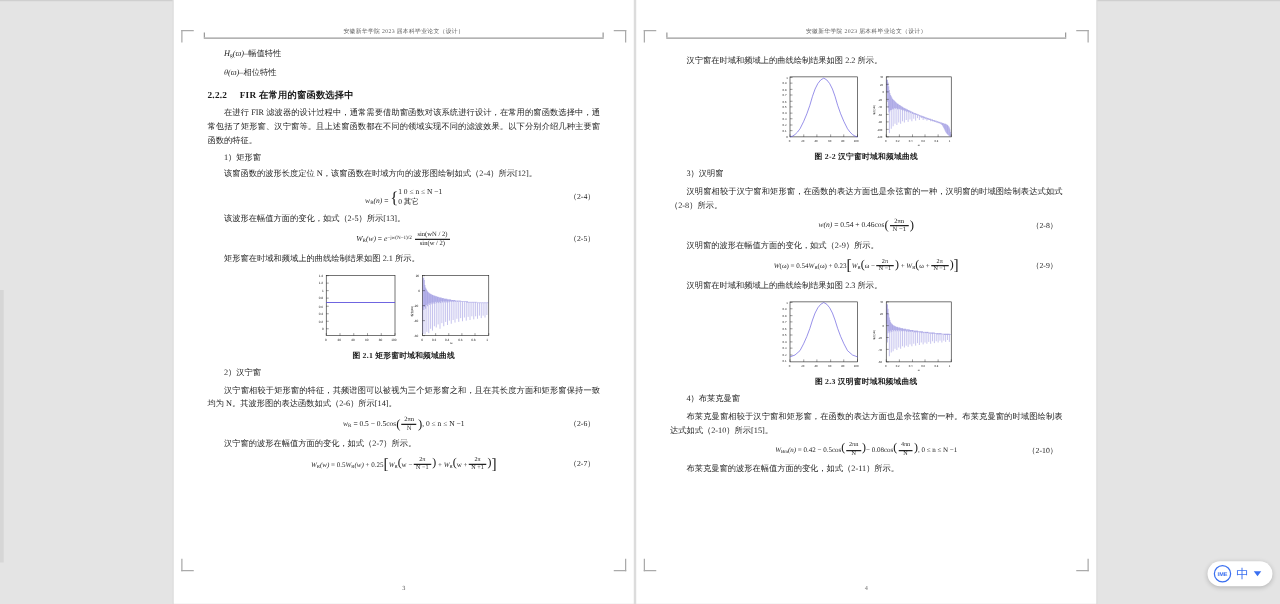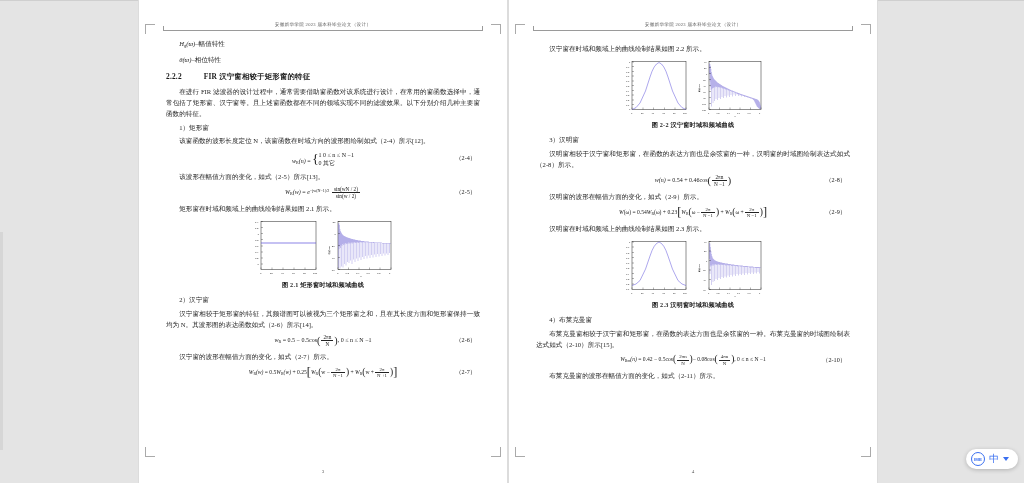--- a/index.html
+++ b/index.html
@@ -31,21 +31,21 @@
   }
   .hdr-rule:before{left:0;}
   .hdr-rule:after{right:0;}
   .body{padding:7px 7px 0 7px;}
   p{margin:0 0 2.4px 0;font-size:6.6px;line-height:11.2px;text-align:justify;color:#1f1f1f;}
   .ind{text-indent:13.2px;}
   h3{
     font-size:7.4px;margin:7px 0 4px 0;font-weight:bold;
     letter-spacing:.2px;
   }
-  h3 .num{margin-right:22px;text-align:center;}
+  h3 .num{margin-right:10px;text-align:center;}
   .eqline{
     display:flex;align-items:center;justify-content:center;
     margin:4px 0 4px 0;position:relative;font-size:6px;
   }
   .eq{flex:0 0 auto;}
   .eqno{position:absolute;right:4px;font-size:6.2px;}
   .mathi{font-style:italic;font-family:"Liberation Serif",serif;}
   sub{font-size:.68em;vertical-align:-.22em;}
   sup{font-size:.68em;vertical-align:.45em;}
   .frac{display:inline-block;vertical-align:middle;text-align:center;font-size:.88em;margin:0 1px;}
@@ -104,21 +104,21 @@
         <div class="body">
 
           <p style="text-indent:13.2px;">
             <span class="mathi">H</span><sub>g</sub><span class="mathi">(ϖ)</span><span>–幅值特性</span>
           </p>
           <p style="text-indent:13.2px;">
             <span class="mathi">θ(ϖ)</span><span>–相位特性</span>
           </p>
 
           <h3>
-            <span class="num">2.2.2</span><span>FIR 汉宁窗相较于矩形窗的特征</span>
+            <span class="num">2.2.2</span><span>FIR 在常用的窗函数选择中</span>
           </h3>
 
           <p class="ind">在进行 FIR 滤波器的设计过程中，通常需要借助窗函数对该系统进行设计，在常用的窗函数选择中，通常包括了矩形窗、汉宁窗等。且上述窗函数都在不同的领域实现不同的滤波效果。以下分别介绍几种主要窗函数的特征。</p>
           <p class="ind">1）矩形窗</p>
           <p class="ind">该窗函数的波形长度定位 N，该窗函数在时域方向的波形图绘制如式（2-4）所示[12]。</p>
 
           <div class="eqline">
             <span class="eq">
               <span class="mathi">w</span><sub>R</sub><span class="mathi">(n)</span> =
               <span class="cases">

